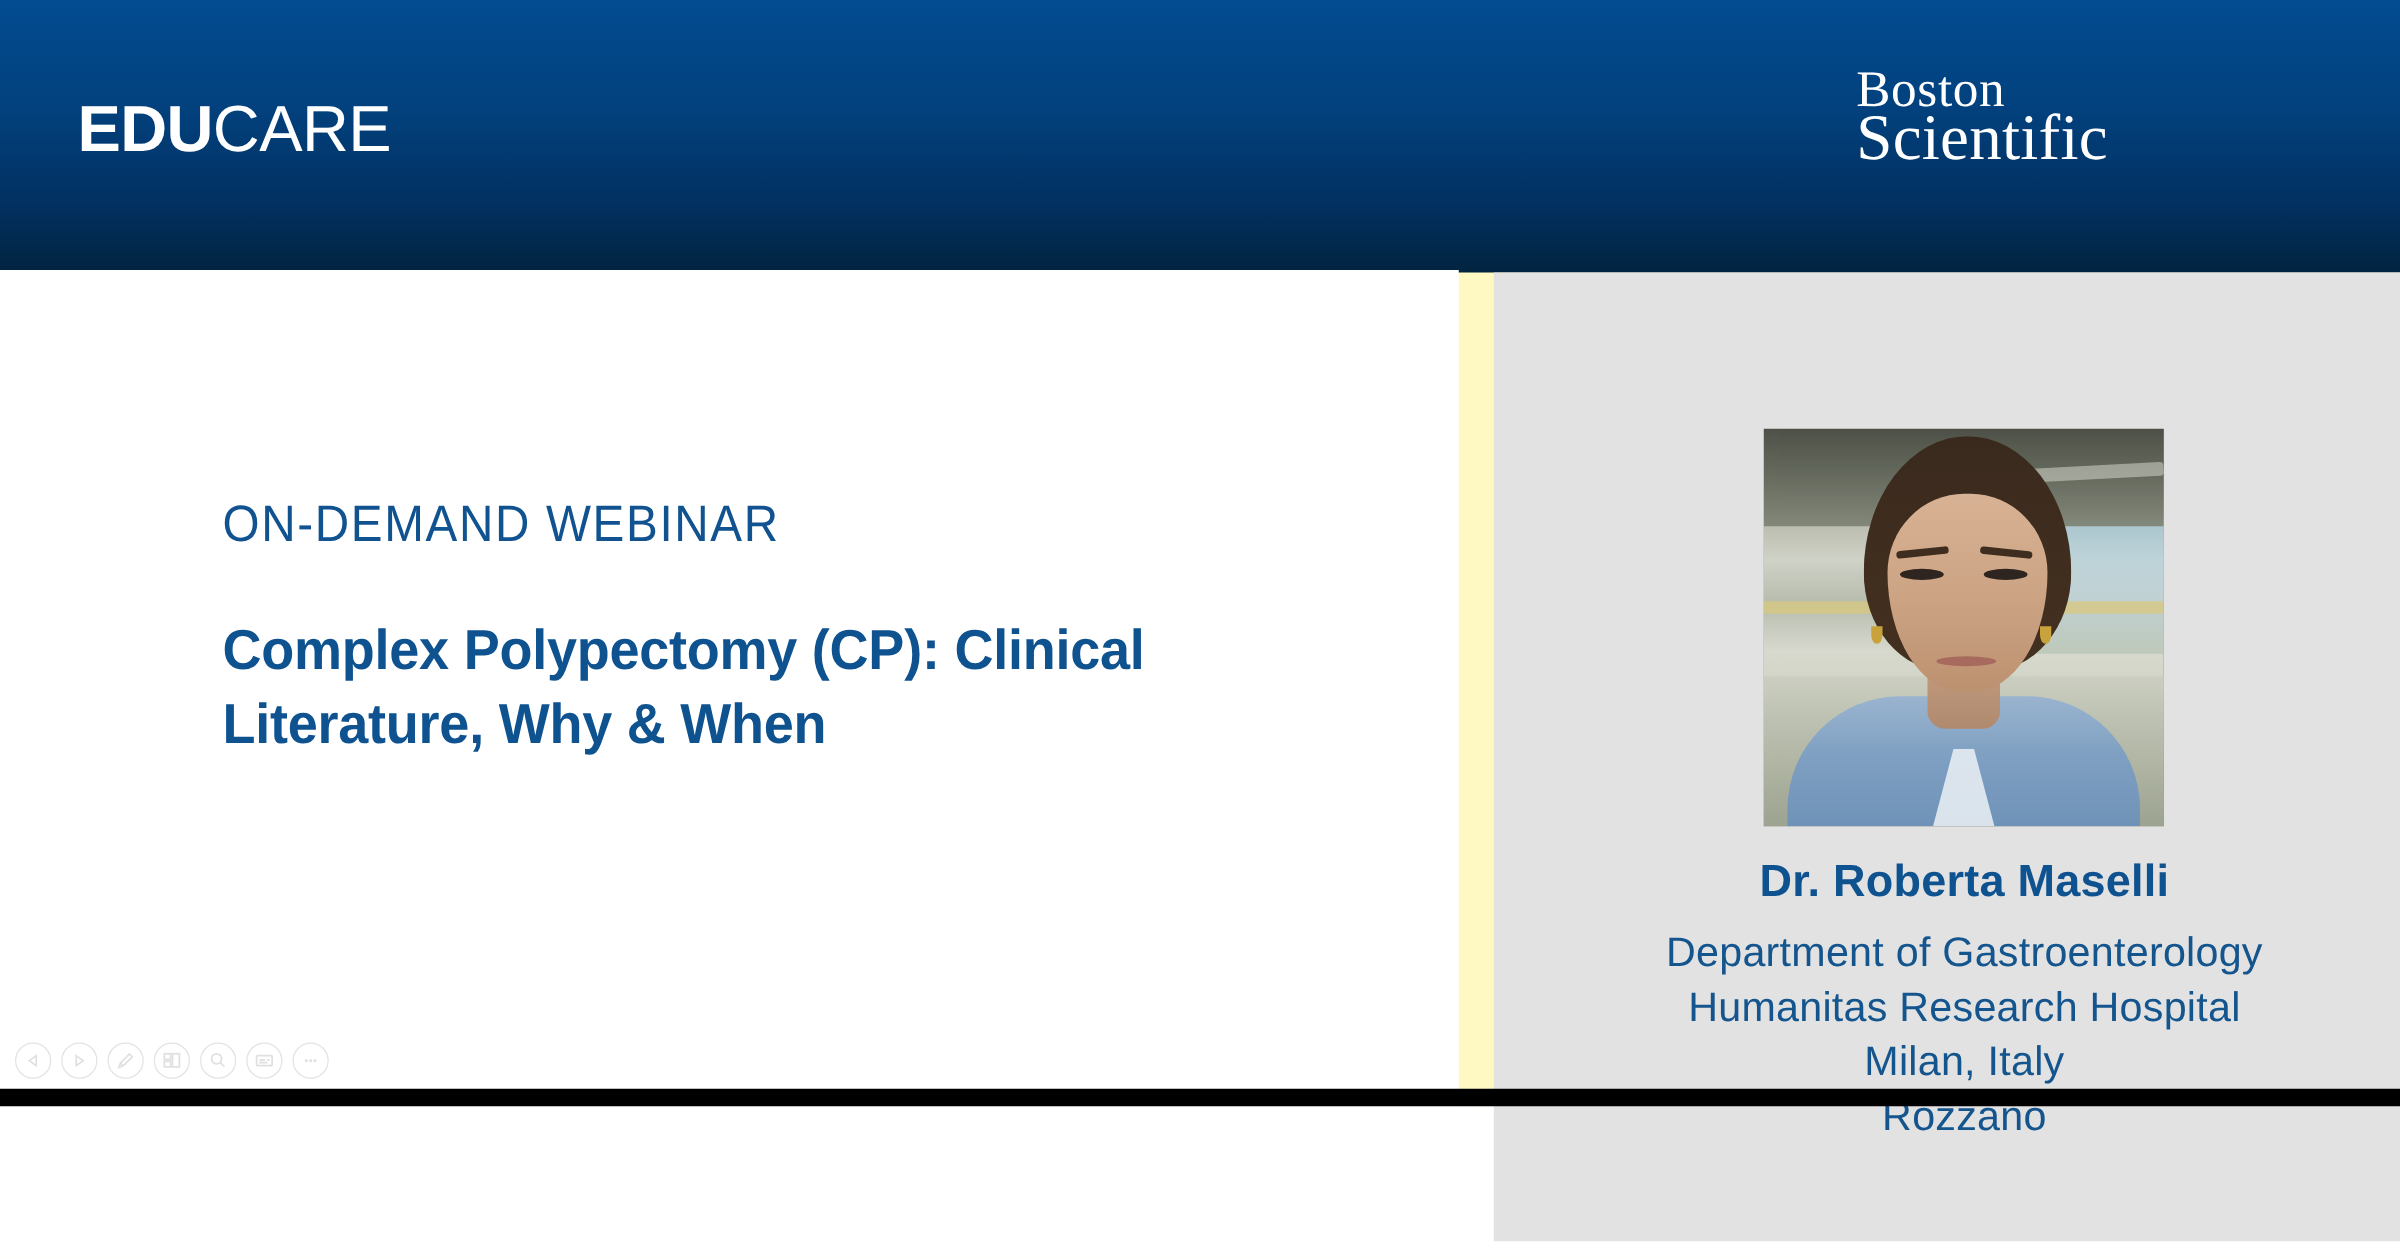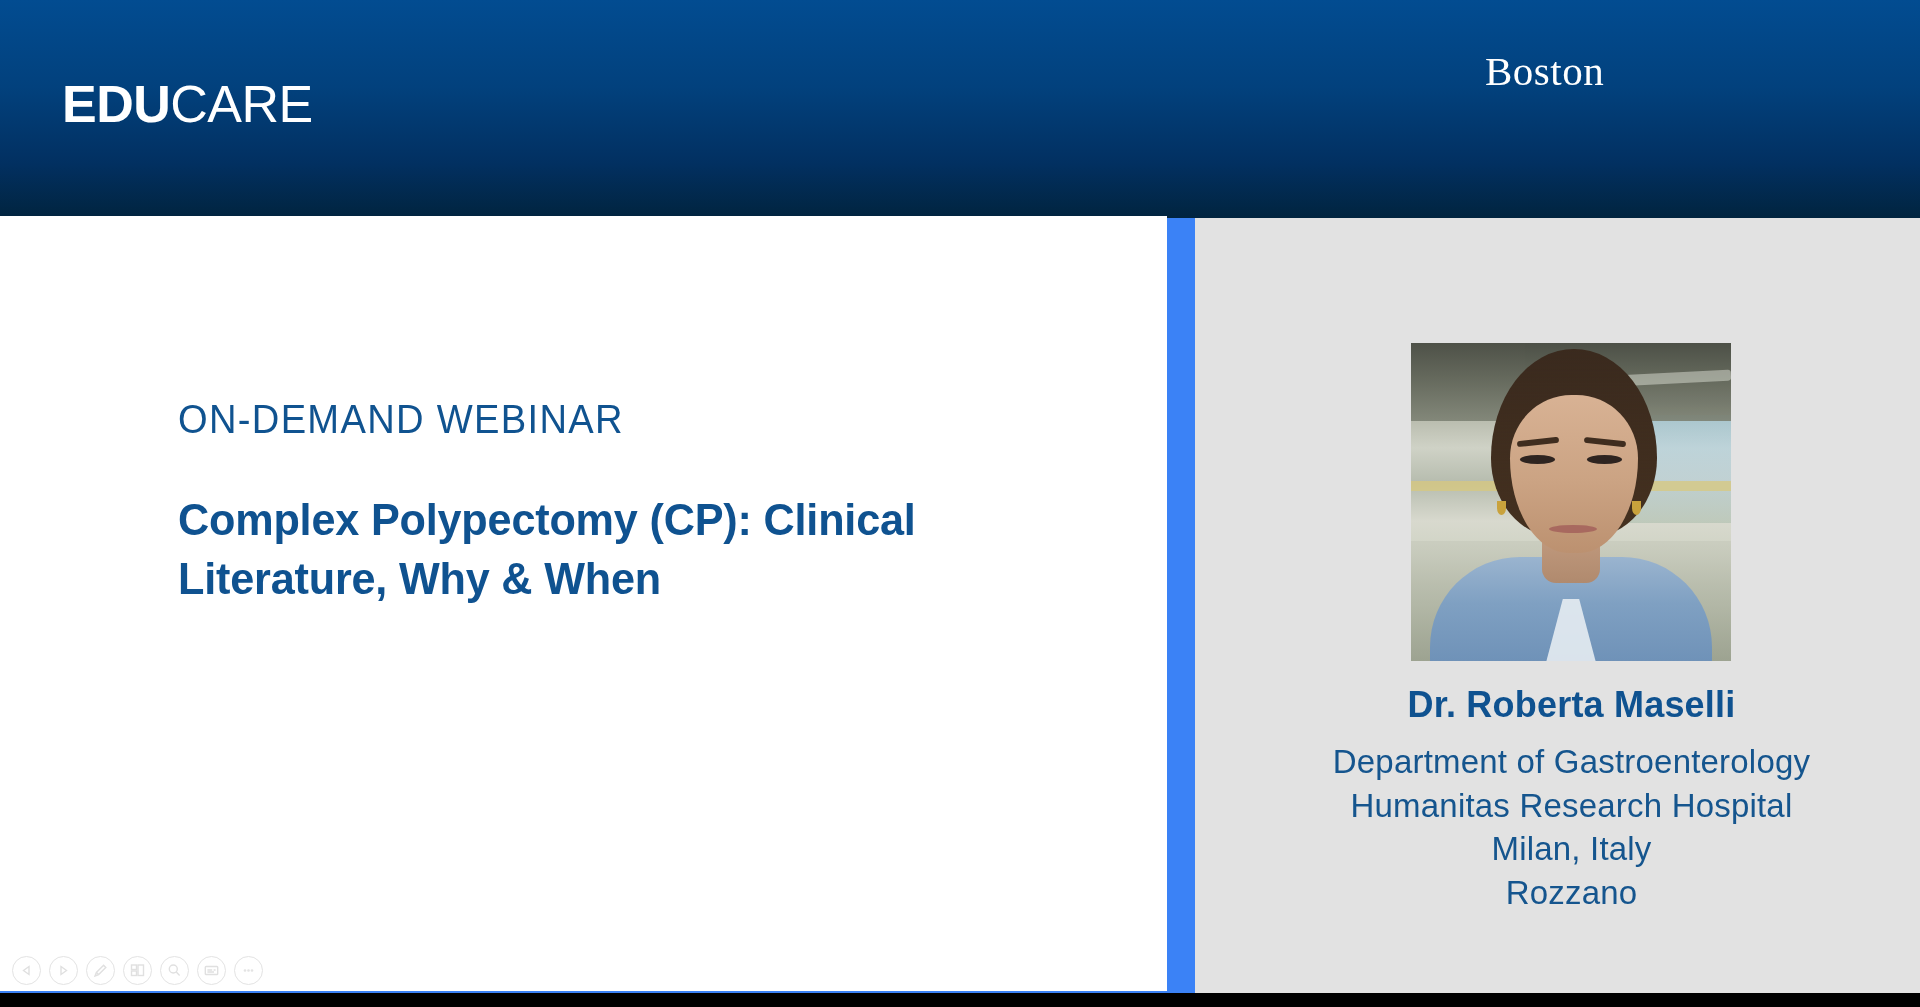--- a/index.html
+++ b/index.html
@@ -6,22 +6,22 @@
 
   html, body {
     width:1920px; height:1007px;
     background:#ffffff;
     font-family:"Liberation Sans", sans-serif;
     overflow:hidden;
   }
 
   #slide-viewer {
     position:relative;
-    width:1920px; height:1007px;
-    background:#3b82f6;
+    width:1920px; height:885px;
+    background:#fef9c3;
   }
 
   
   #header-bar {
     position:absolute; left:0; top:0;
     width:1920px; height:218px;
     background:linear-gradient(to bottom, #024c91 0%, #02417d 40%, #023061 75%, #01243f 100%);
     overflow:hidden;
   }
 
@@ -240,20 +240,21 @@
 <div id="slide-viewer">
 
   <div id="header-bar">
 
     <div id="educare-logo">
       <span class="edu">EDU</span><span class="care">CARE</span>
     </div>
 
     <div id="bsci-logo">
       <span id="bsci-word-boston">Boston</span>
+      <span id="bsci-word-scientific">Scientific</span>
     </div>
 
   </div>
 
   <div id="content-left">
     <div id="eyebrow-label">ON-DEMAND WEBINAR</div>
     <div id="slide-title">Complex Polypectomy (CP): Clinical Literature, Why &amp; When</div>
   </div>
 
   <div id="speaker-panel">

